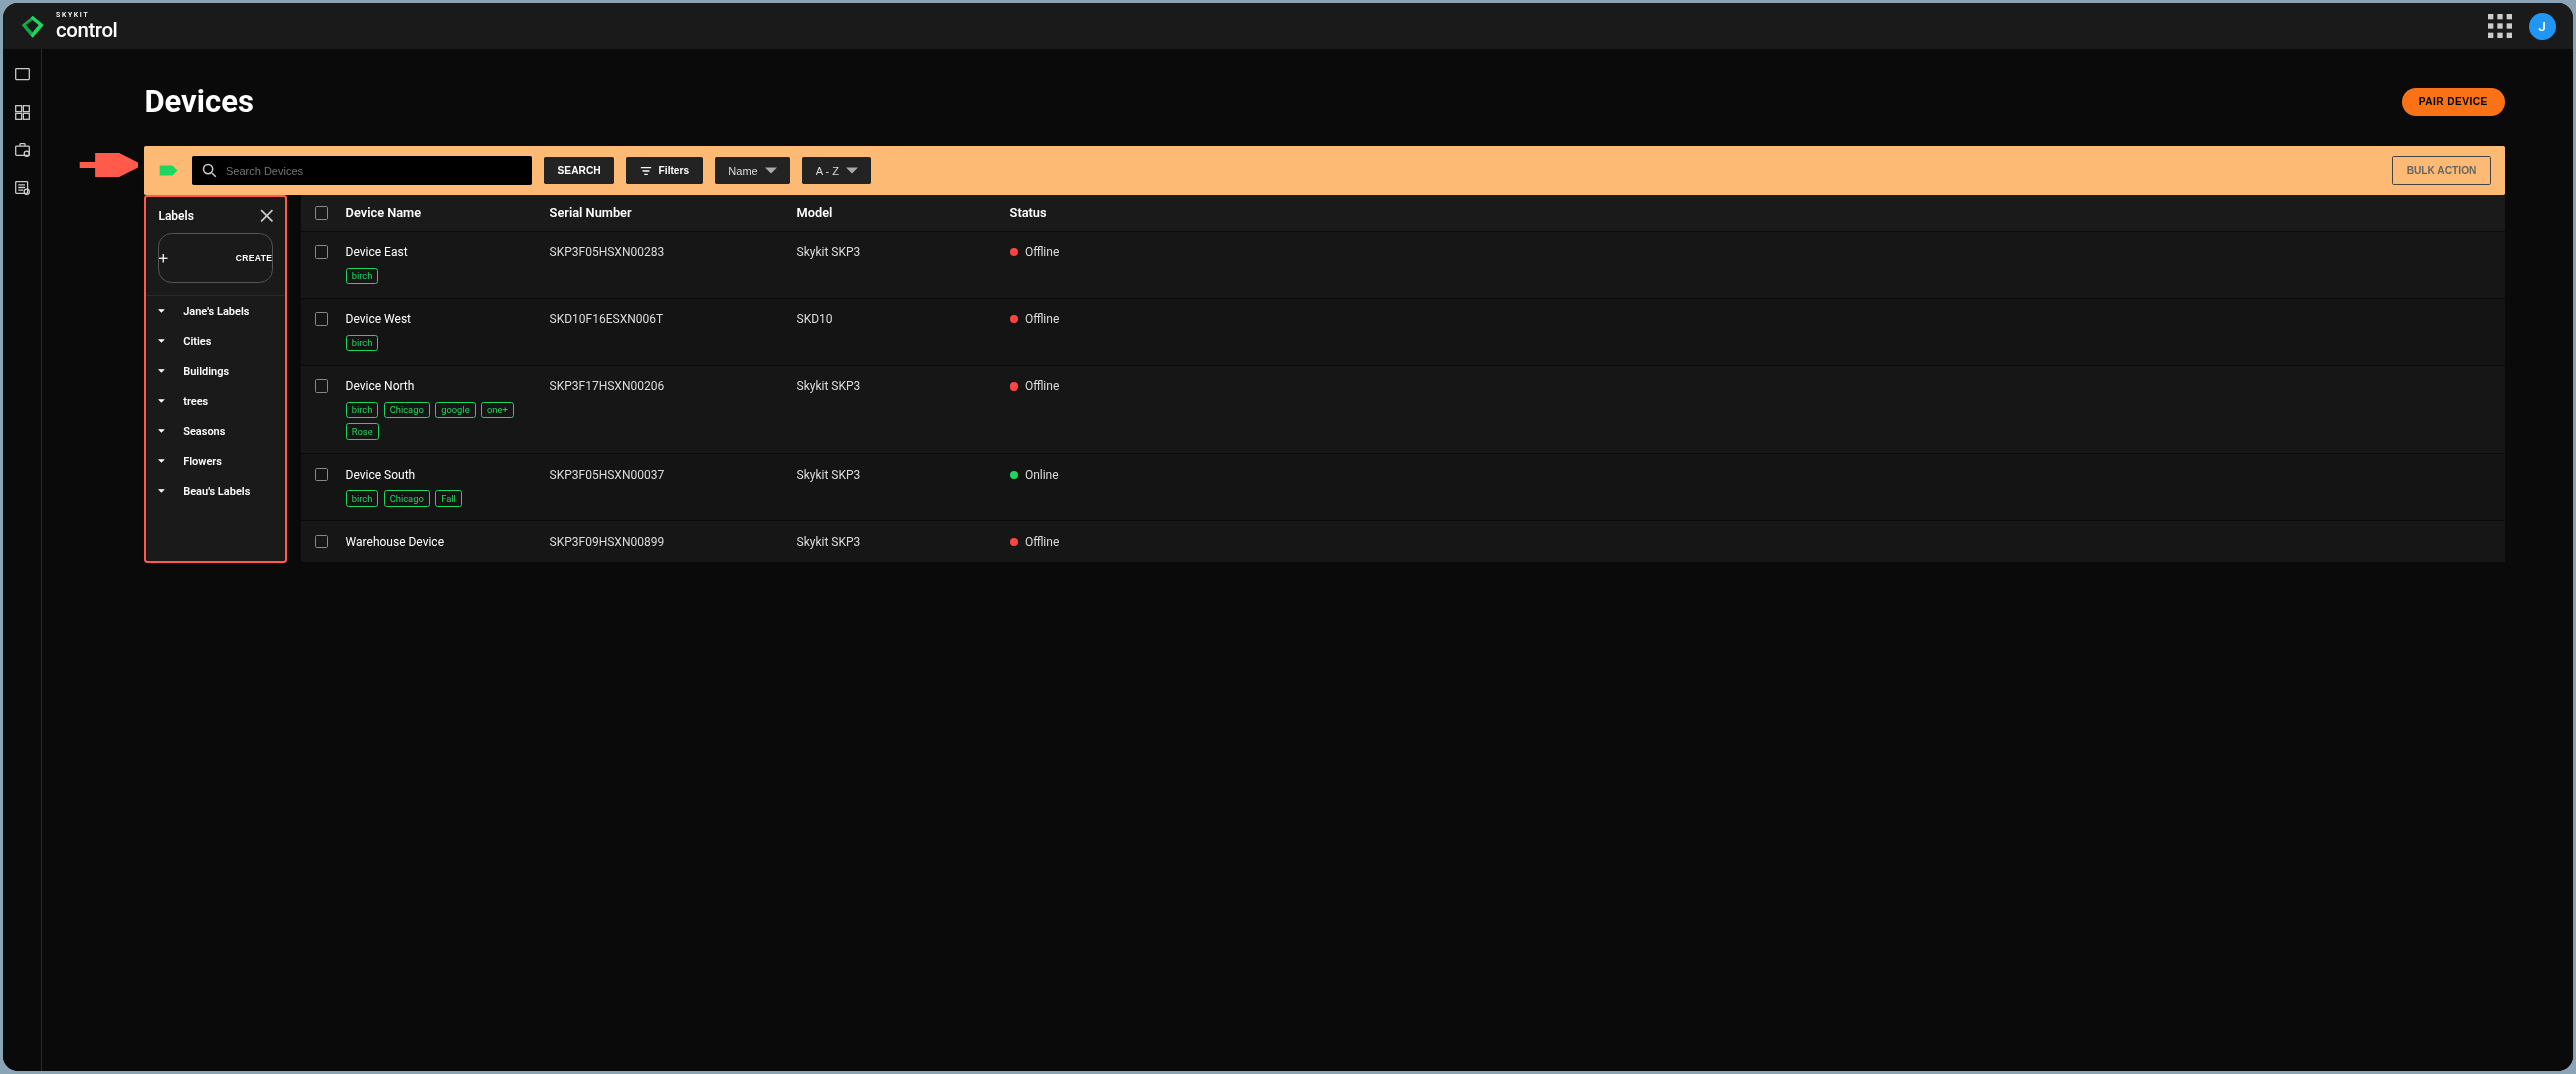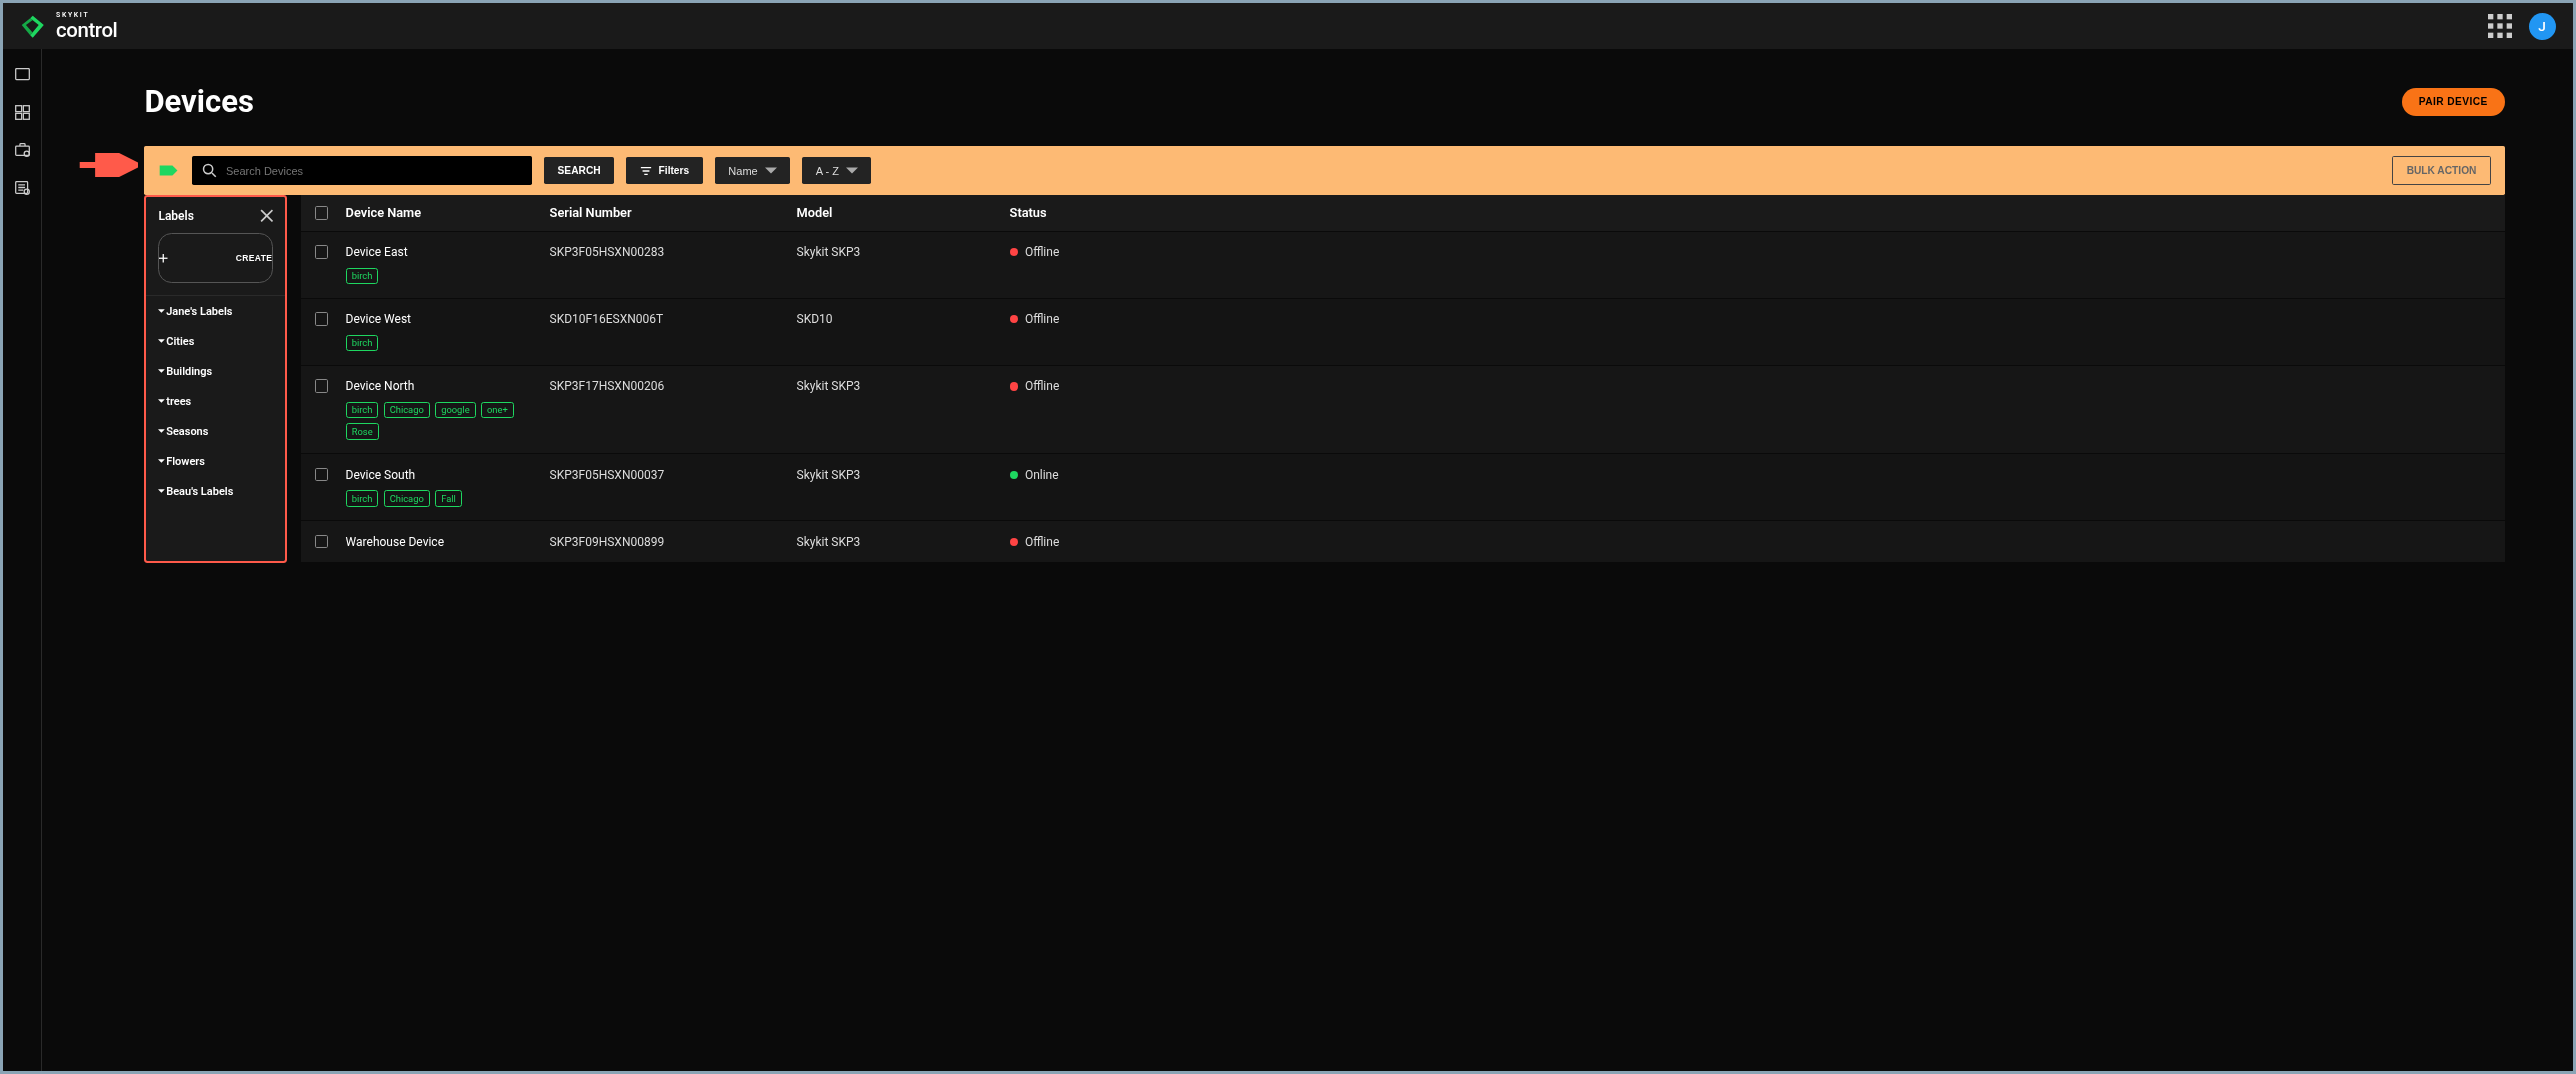--- a/index.html
+++ b/index.html
@@ -1,17 +1,17 @@
 <!DOCTYPE html>
 <html style="font-size:13.6px"><head>
 <meta charset="utf-8">
 <style>
 * { margin: 0; padding: 0; box-sizing: border-box; }
 body { font-family: -apple-system, BlinkMacSystemFont, "Segoe UI", Roboto, sans-serif; background: #8aa4b5; padding: 3.4px; }
-.app-frame { background: #0a0a0a; border-radius: 1px; overflow: hidden; width: 100%; height: calc(100vh - 6.8px); display: flex; flex-direction: column; }
+.app-frame { background: #0a0a0a; border-radius: 15px; overflow: hidden; width: 100%; height: calc(100vh - 6.8px); display: flex; flex-direction: column; }
 
 
 .topbar { background: #1a1a1a; display: flex; align-items: center; padding: 8.5px 17px; height: 46px; }
 .logo-area { display: flex; align-items: center; gap: 10.2px; }
 .logo-icon { width: 25.5px; height: 25.5px; }
 .logo-icon svg { width: 100%; height: 100%; }
 .brand-text { color: #fff; }
 .brand-name { font-size: 6.8px; letter-spacing: 1.7px; font-weight: 600; margin-bottom: -1.7px; }
 .brand-sub { font-size: 20.4px; font-weight: 500; letter-spacing: -0.4px; }
 .topbar-spacer { flex: 1; }
@@ -48,21 +48,21 @@
 
 .body-split { display: flex; gap: 0; margin-top: 0; }
 
 
 .labels-panel { width: 143px; background: #1a1a1a; border: 2.6px solid #ff5a4a; border-radius: 3.4px; padding: 12px 0; flex-shrink: 0; }
 .labels-header { display: flex; justify-content: space-between; align-items: center; padding: 0 12px 10.2px 12px; }
 .labels-title { color: #fff; font-size: 12px; font-weight: 600; }
 .labels-close { color: #ccc; cursor: pointer; font-size: 12px; width: 13.6px; height: 13.6px; display: flex; align-items: center; justify-content: center; }
 .create-btn { margin: 0 12px 12px 12px; border: 0.9px solid #555; border-radius: 13.6px; background: transparent; color: #fff; padding: 19px 0; width: calc(100% - 24px); font-size: 8.5px; font-weight: 600; letter-spacing: 0.4px; display: flex; align-items: center; justify-content: space-between; gap: 5.1px; cursor: pointer; }
 .label-group { border-top: 0.9px solid #2a2a2a; }
-.label-group-item { display: flex; align-items: center; gap: 1px; padding: 8.5px 12px; color: #fff; font-size: 11px; font-weight: 600; cursor: pointer; }
+.label-group-item { display: flex; align-items: center; gap: 18px; padding: 8.5px 12px; color: #fff; font-size: 11px; font-weight: 600; cursor: pointer; }
 .label-group-item .chev { width: 6.8px; height: 6.8px; }
 
 
 .table-area { flex: 1; margin-left: 13.6px; }
 .thead { display: flex; align-items: center; background: #1a1a1a; padding: 10.2px 13.6px; border-bottom: 0.9px solid #0a0a0a; }
 .th, .td { color: #fff; font-size: 12.8px; }
 .th { font-weight: 600; }
 .col-check { width: 31px; display: flex; align-items: center; }
 .col-name { flex: 0 0 204px; }
 .col-serial { flex: 0 0 247px; }

